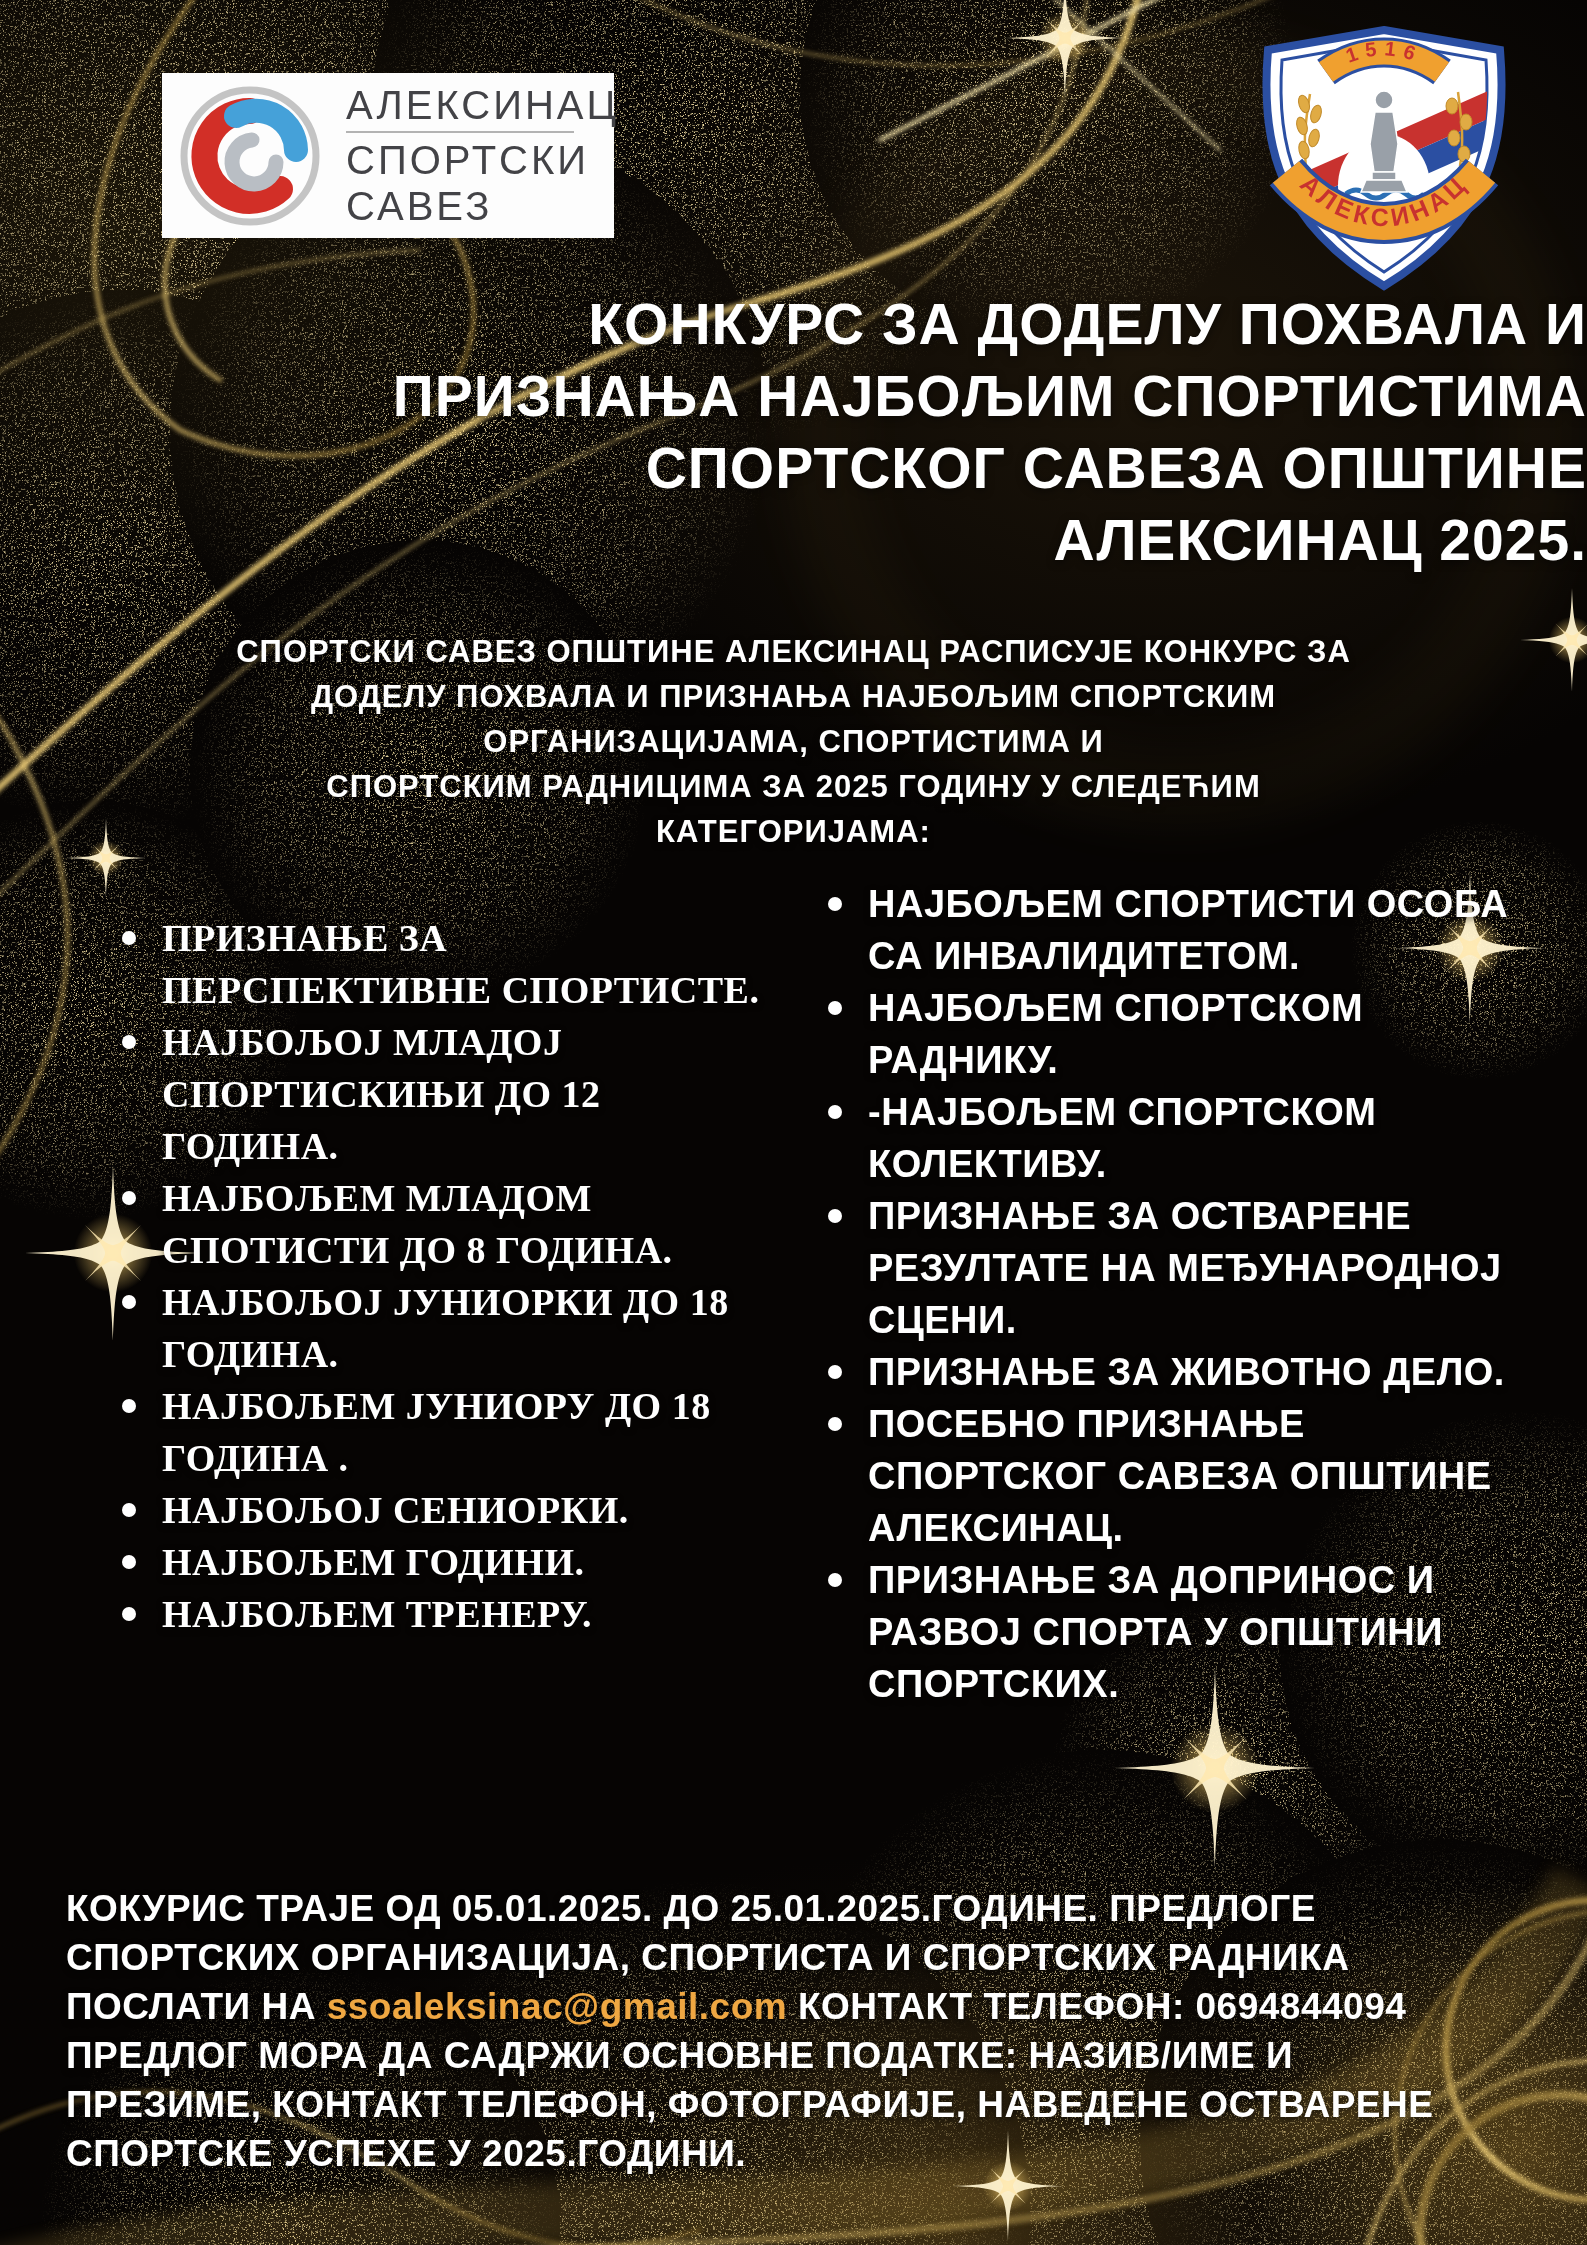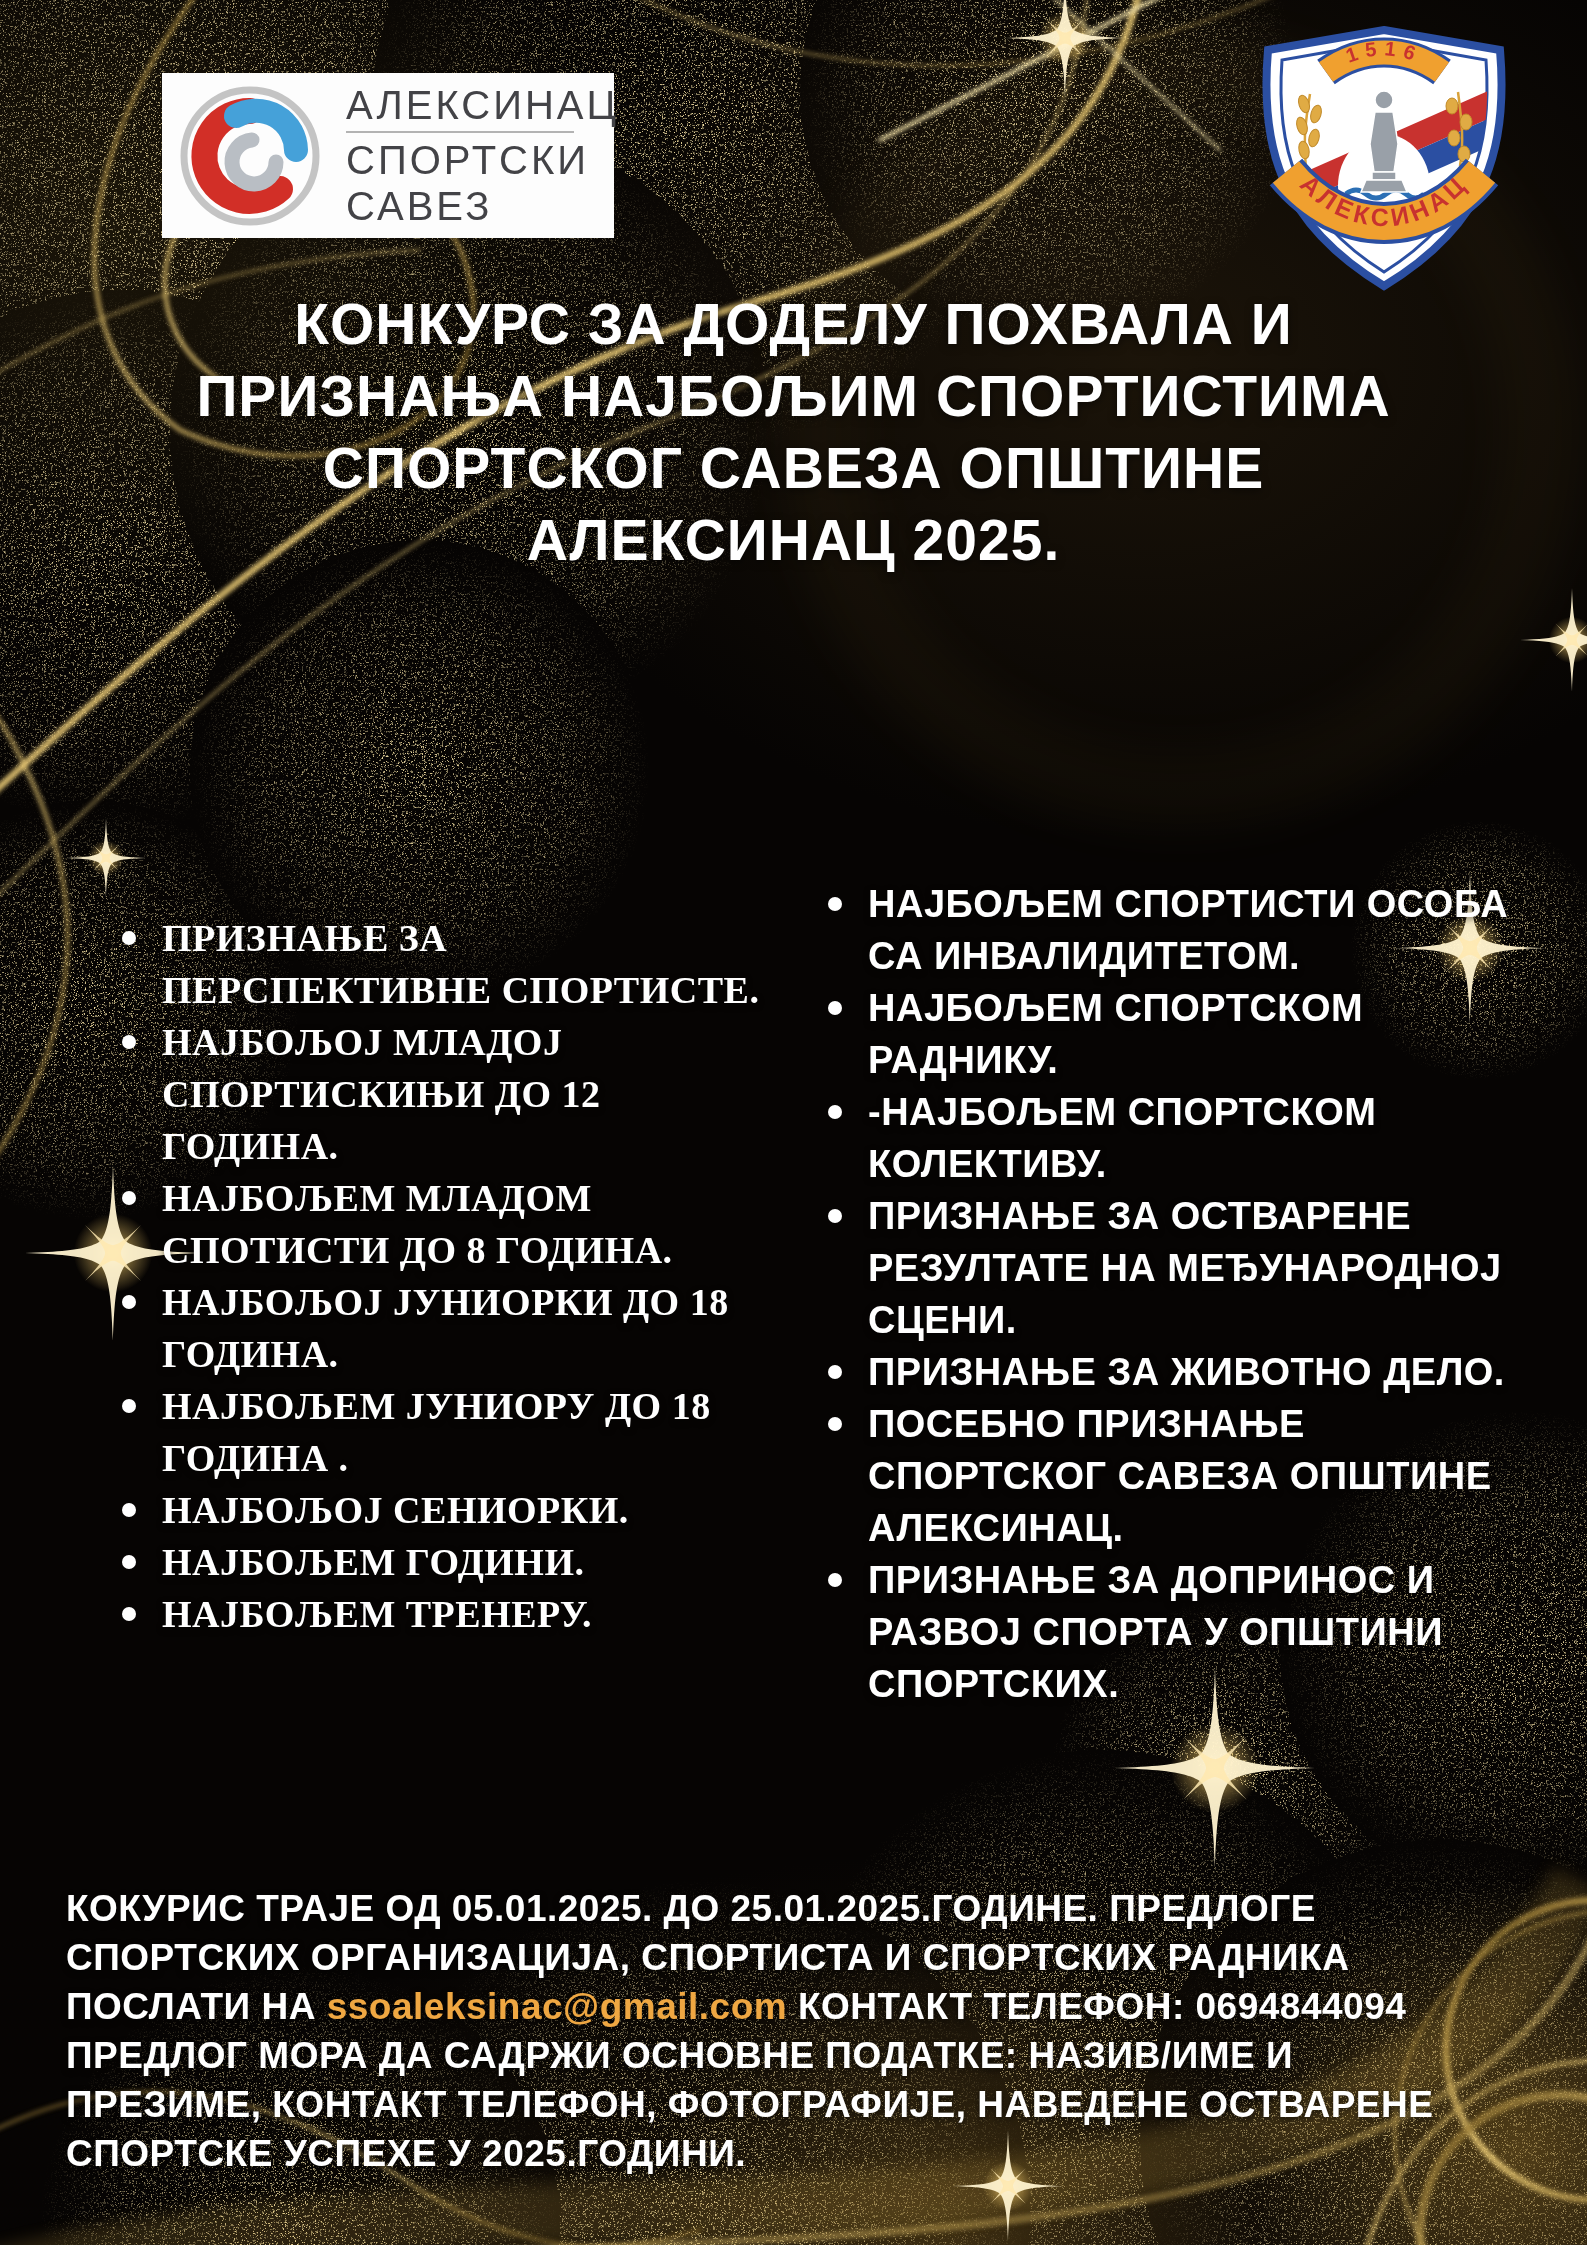--- a/index.html
+++ b/index.html
@@ -23,21 +23,21 @@
   .org-logo .emblem{width:148px;height:148px;flex:0 0 auto;}
   .org-text{margin-left:22px;color:#434347;font-size:40px;line-height:46px;
     font-weight:400;letter-spacing:3px;white-space:nowrap;}
   .org-text .rule{height:2px;width:228px;background:#9a9a9a;margin:3px 0 4px;opacity:.75;}
 
   
   .crest{position:absolute;left:1248px;top:26px;width:272px;height:266px;}
 
   
   .title{
-    position:absolute;left:0;right:0;top:288px;text-align:center;color:#fff;
+    position:absolute;left:0;right:0;top:288px;text-align:right;color:#fff;
     font-weight:700;font-size:57px;line-height:72px;letter-spacing:1px;
     text-shadow:0 2px 8px rgba(0,0,0,.55);
   }
   .intro{
     position:absolute;left:0;right:0;top:629px;text-align:center;color:#fff;
     font-weight:700;font-size:31px;line-height:45px;letter-spacing:1px;
     text-shadow:0 2px 6px rgba(0,0,0,.55);
   }
   .cols{position:absolute;left:0;top:0;width:100%;}
   ul.cat{
@@ -234,20 +234,27 @@
     </text>
   </svg>
 
   <div class="title">
       <div>КОНКУРС ЗА ДОДЕЛУ ПОХВАЛА И</div>
       <div>ПРИЗНАЊА НАЈБОЉИМ СПОРТИСТИМА</div>
       <div>СПОРТСКОГ САВЕЗА ОПШТИНЕ</div>
       <div>АЛЕКСИНАЦ 2025.</div>
     </div>
 
+  <div class="intro">
+      <div>СПОРТСКИ САВЕЗ ОПШТИНЕ АЛЕКСИНАЦ РАСПИСУЈЕ КОНКУРС ЗА</div>
+      <div>ДОДЕЛУ ПОХВАЛА И ПРИЗНАЊА НАЈБОЉИМ СПОРТСКИМ</div>
+      <div>ОРГАНИЗАЦИЈАМА, СПОРТИСТИМА И</div>
+      <div>СПОРТСКИМ РАДНИЦИМА ЗА 2025 ГОДИНУ У СЛЕДЕЋИМ</div>
+      <div>КАТЕГОРИЈАМА:</div>
+    </div>
 
   <div class="cols">
     <ul class="cat col-left">
         <li>ПРИЗНАЊЕ ЗА ПЕРСПЕКТИВНЕ СПОРТИСТЕ.</li>
         <li>НАЈБОЉОЈ МЛАДОЈ СПОРТИСКИЊИ ДО 12 ГОДИНА.</li>
         <li>НАЈБОЉЕМ МЛАДОМ СПОТИСТИ ДО 8 ГОДИНА.</li>
         <li>НАЈБОЉОЈ ЈУНИОРКИ ДО 18 ГОДИНА.</li>
         <li>НАЈБОЉЕМ ЈУНИОРУ ДО 18 ГОДИНА .</li>
         <li>НАЈБОЉОЈ СЕНИОРКИ.</li>
         <li>НАЈБОЉЕМ ГОДИНИ.</li>

